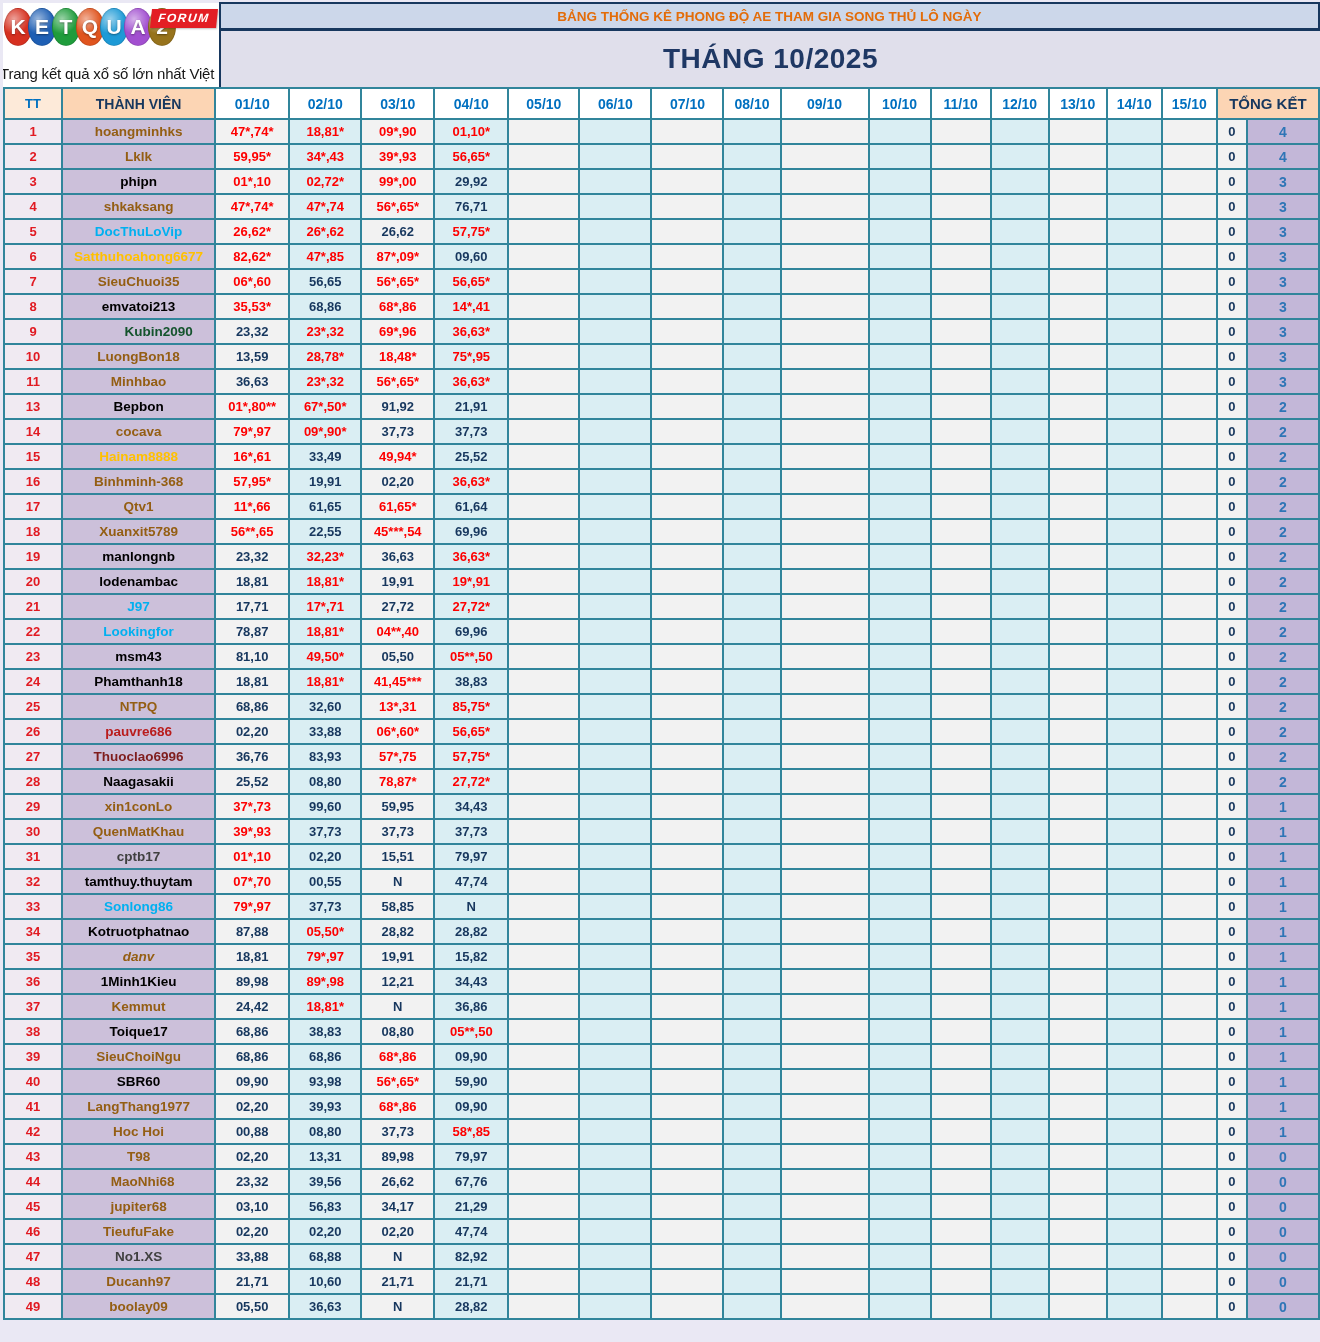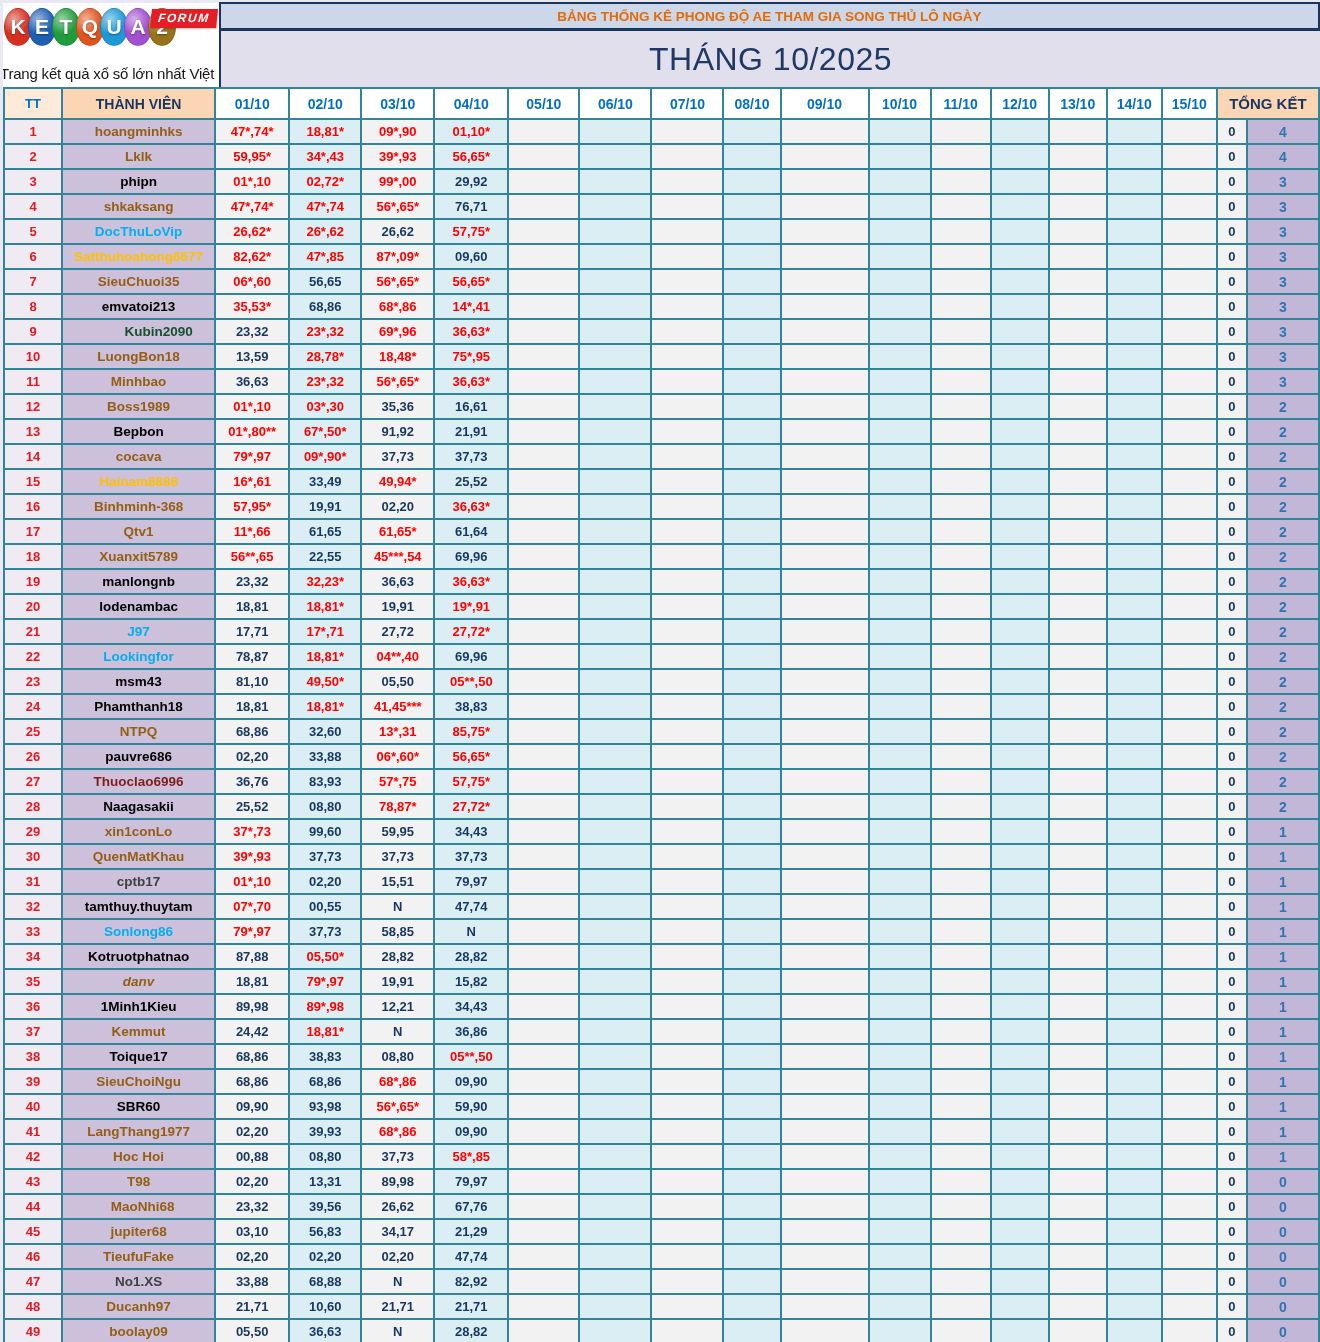--- a/index.html
+++ b/index.html
@@ -40,21 +40,21 @@
   .banner-top {
     position:absolute; left:219px; top:2px; width:1101px; height:29px;
     background:#ccd7ea; border:2px solid #17375e; border-bottom:3px solid #17375e;
     display:flex; align-items:center; justify-content:center;
     color:#e36c09; font-weight:bold; font-size:13.5px;
   }
   .banner-month {
     position:absolute; left:219px; top:31px; width:1101px; height:56px;
     background:#e0dfeb; border-left:2px solid #17375e;
     display:flex; align-items:center; justify-content:center;
-    color:#1f3864; font-weight:normal; font-size:32px; letter-spacing:.5px;
+    color:#1f3864; font-weight:bold; font-size:28px; letter-spacing:.5px;
   }
 
   
   table.stats {
     position:absolute; left:3px; top:87px; width:1317px;
     border-collapse:collapse; table-layout:fixed;
   }
   .stats th, .stats td {
     border:2px solid #31859b; padding:0; overflow:hidden;
     white-space:nowrap; text-align:center; vertical-align:middle;
@@ -368,41 +368,20 @@
         <td class="dc"></td>
         <td class="dg"></td>
         <td class="dc"></td>
         <td class="dg"></td>
         <td class="dc"></td>
         <td class="dg"></td>
         <td class="zero">0</td>
         <td class="total">3</td>
       </tr>
       <tr>
-        <td class="tt">12</td>
-        <td class="member" style="color: rgb(148, 94, 19);">Boss1989</td>
-        <td class="dg vr">01*,10</td>
-        <td class="dc vr">03*,30</td>
-        <td class="dg vn">35,36</td>
-        <td class="dc vn">16,61</td>
-        <td class="dg"></td>
-        <td class="dc"></td>
-        <td class="dg"></td>
-        <td class="dc"></td>
-        <td class="dg"></td>
-        <td class="dc"></td>
-        <td class="dg"></td>
-        <td class="dc"></td>
-        <td class="dg"></td>
-        <td class="dc"></td>
-        <td class="dg"></td>
-        <td class="zero">0</td>
-        <td class="total">2</td>
-      </tr>
-      <tr>
         <td class="tt">13</td>
         <td class="member" style="color: rgb(0, 0, 0);">Bepbon</td>
         <td class="dg vr">01*,80**</td>
         <td class="dc vr">67*,50*</td>
         <td class="dg vn">91,92</td>
         <td class="dc vn">21,91</td>
         <td class="dg"></td>
         <td class="dc"></td>
         <td class="dg"></td>
         <td class="dc"></td>
@@ -663,21 +642,21 @@
         <td class="dg"></td>
         <td class="dc"></td>
         <td class="dg"></td>
         <td class="dc"></td>
         <td class="dg"></td>
         <td class="zero">0</td>
         <td class="total">2</td>
       </tr>
       <tr>
         <td class="tt">26</td>
-        <td class="member" style="color: #000000;">pauvre686</td>
+        <td class="member" style="color: #b91c1c;">pauvre686</td>
         <td class="dg vn">02,20</td>
         <td class="dc vn">33,88</td>
         <td class="dg vr">06*,60*</td>
         <td class="dc vr">56,65*</td>
         <td class="dg"></td>
         <td class="dc"></td>
         <td class="dg"></td>
         <td class="dc"></td>
         <td class="dg"></td>
         <td class="dc"></td>

